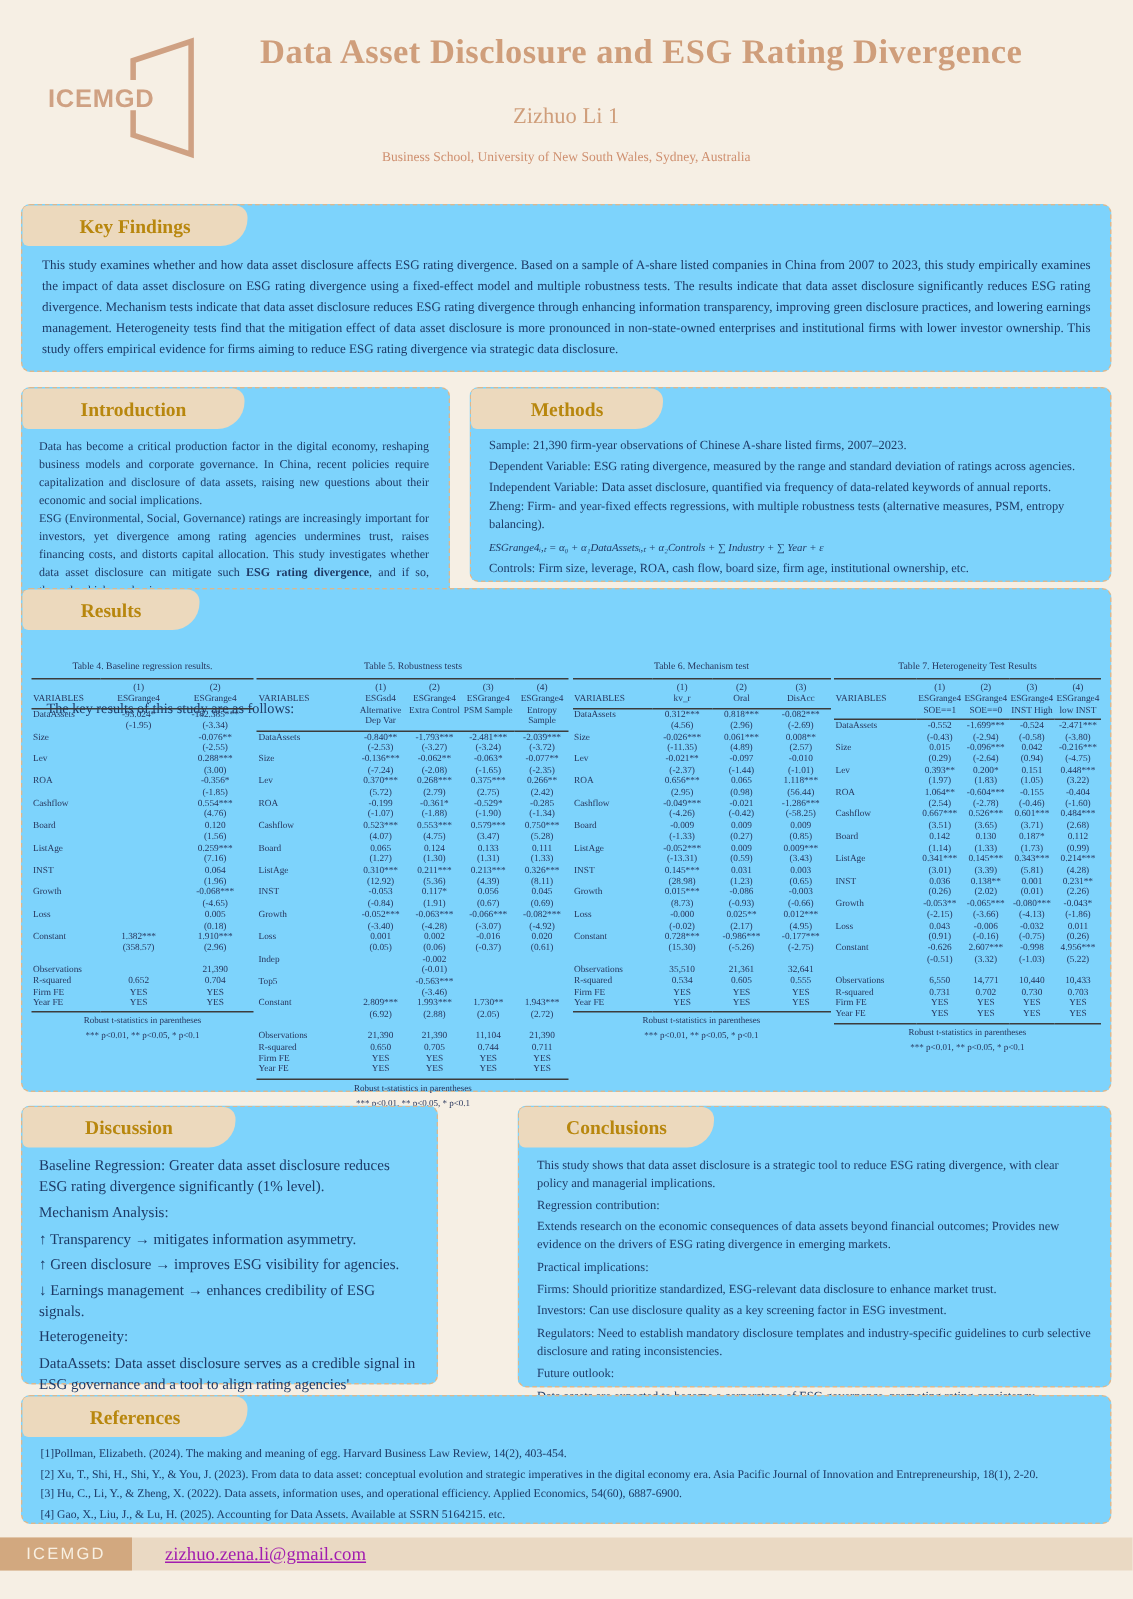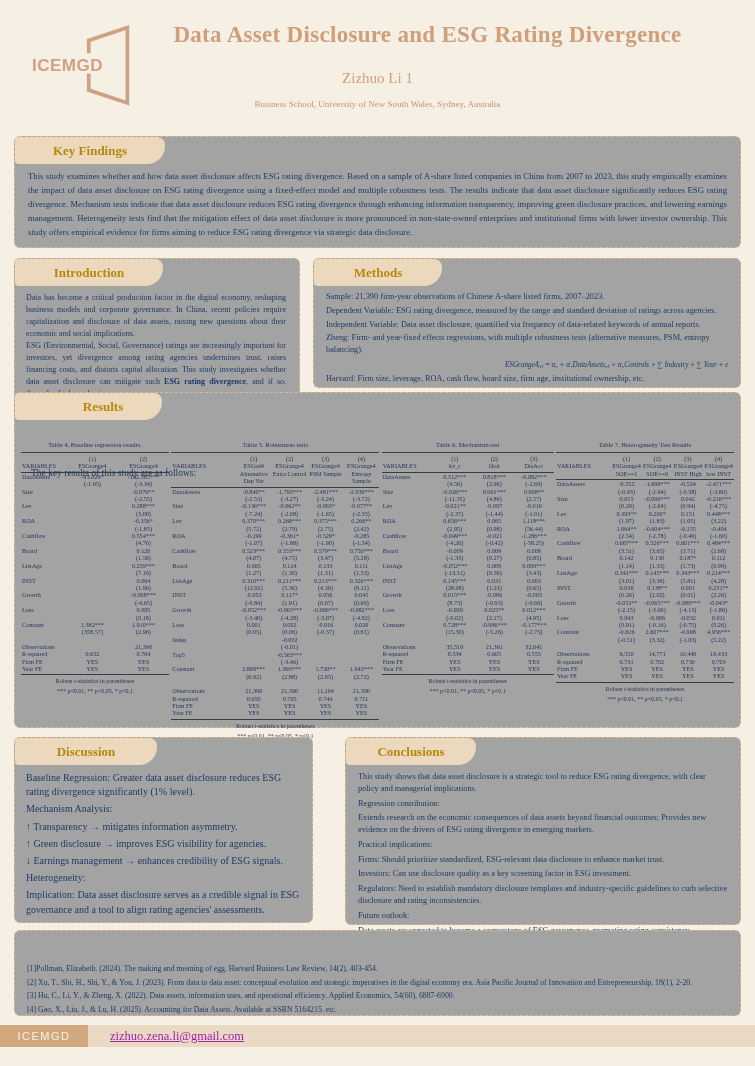--- a/index.html
+++ b/index.html
@@ -8,37 +8,37 @@
 
   
   .logo{position:absolute;left:32px;top:22px;width:108px;height:92px;}
   .logo svg{position:absolute;left:0;top:0;}
   .logo .logo-text{position:absolute;left:0;top:34px;font-family:"Liberation Sans",sans-serif;font-weight:bold;font-size:17px;letter-spacing:.5px;color:#cfa183;}
   .title{position:absolute;left:120px;right:20px;top:22px;text-align:center;font-size:23px;font-weight:bold;color:#cf9e7b;letter-spacing:.3px;}
   .author{position:absolute;left:0;right:0;top:70px;text-align:center;font-size:15px;color:#cf9e7b;}
   .affil{position:absolute;left:0;right:0;top:99px;text-align:center;font-size:9px;color:#cf9070;}
 
   
-  .panel{position:absolute;background:#a3a3a3;border:1px dashed #dbb88e;border-radius:6px;box-sizing:border-box;}
+  .panel{position:absolute;background:#7dd3fc;border:1px dashed #dbb88e;border-radius:6px;box-sizing:border-box;}
   .tab{position:absolute;left:0;top:0;height:27px;background:#ecd9bd;border-radius:4px 8px 18px 4px;display:flex;align-items:center;justify-content:center;font-weight:bold;font-size:13px;color:#b8870e;}
   .p-keyfindings{left:14px;top:136px;width:727px;height:112px;}
   .p-intro{left:14px;top:258px;width:286px;height:160px;}
   .p-methods{left:313px;top:258px;width:428px;height:130px;}
   .p-results{left:14px;top:392px;width:727px;height:336px;}
-  .p-discussion{left:14px;top:737px;width:299px;height:186px;}
+  .p-discussion{left:14px;top:737px;width:278px;height:186px;}
   .p-conclusions{left:345px;top:737px;width:396px;height:188px;padding-left:12px;}
   .p-references{left:14px;top:930px;width:727px;height:86px;}
 
   .kf-body{position:absolute;left:13px;right:13px;top:33px;font-size:8.7px;line-height:1.6;text-align:justify;}
   .intro-body{position:absolute;left:11px;right:13px;top:33px;font-size:8px;line-height:1.5;text-align:justify;}
   .intro-body p{margin:0;}
   .mi{font-size:8.3px;line-height:1.42;margin-bottom:2px;}
   .mi b{font-weight:normal;}
   .m-body{position:absolute;left:12px;right:12px;top:32px;}
-  .eq{text-align:right;font-size:7.2px;margin:3px 0 4px 0;font-style:italic;}
+  .eq{text-align:left;font-size:7.2px;margin:3px 0 4px 0;font-style:italic;}
   .d-body{position:absolute;left:11px;right:11px;top:33px;}
   .d-body .mi{font-size:10px;margin-bottom:3px;}
   .c-body{position:absolute;left:12px;right:12px;top:33px;}
   .c-body .mi{font-size:8.3px;margin-bottom:3px;}
 
   
   .res-intro{position:absolute;left:16px;top:31px;font-size:9.5px;margin-top:44px;}
   .tables{position:absolute;left:6px;right:6px;top:48px;display:flex;justify-content:space-between;align-items:flex-start;}
   .tblwrap{font-size:6.2px;color:#27355c;}
   .tblwrap .cap{text-align:center;font-size:6.5px;margin-bottom:4px;}
@@ -91,26 +91,26 @@
   </div>
 
   <div class="panel p-methods">
     <div class="tab" style="width:128px;">Methods</div>
     <div class="m-body">
         <div class="mi"><b>Sample: </b>21,390 firm-year observations of Chinese A-share listed firms, 2007–2023.</div>
         <div class="mi"><b>Dependent Variable: </b>ESG rating divergence, measured by the range and standard deviation of ratings across agencies.</div>
         <div class="mi"><b>Independent Variable: </b>Data asset disclosure, quantified via frequency of data-related keywords of annual reports.</div>
         <div class="mi"><b>Zheng: </b>Firm- and year-fixed effects regressions, with multiple robustness tests (alternative measures, PSM, entropy balancing).</div>
         <div class="eq">ESGrange4ᵢ,ₜ = α₀ + α₁DataAssetsᵢ,ₜ + α₂Controls + ∑ Industry + ∑ Year + ε</div>
-        <div class="mi"><b>Harvard: </b>Firm size, leverage, ROA, cash flow, board size, firm age, institutional ownership, etc.</div>
+        <div class="mi"><b>Controls: </b>Firm size, leverage, ROA, cash flow, board size, firm age, institutional ownership, etc.</div>
       </div>
   </div>
 
   <div class="panel p-results">
-    <div class="tab" style="width:118px;padding-left:29px;">Results</div>
+    <div class="tab" style="width:118px;">Results</div>
     <div class="res-intro">The key results of this study are as follows:</div>
     <div class="tables">
       <div class="tblwrap w4">
           <div class="cap">Table 4. Baseline regression results.</div>
           <table class="rt">
             <colgroup>
               <col style="width: 31%;">
               <col>
               <col>
             </colgroup>
@@ -1111,40 +1111,41 @@
 
   <div class="panel p-discussion">
     <div class="tab" style="width:142px;">Discussion</div>
     <div class="d-body">
         <div class="mi"><b>Baseline Regression: </b>Greater data asset disclosure reduces ESG rating divergence significantly (1% level).</div>
         <div class="mi"><b>Mechanism Analysis: </b></div>
         <div class="mi">↑ Transparency → mitigates information asymmetry.</div>
         <div class="mi">↑ Green disclosure → improves ESG visibility for agencies.</div>
         <div class="mi">↓ Earnings management → enhances credibility of ESG signals.</div>
         <div class="mi"><b>Heterogeneity: </b></div>
-        <div class="mi"><b>Implication: </b>Data asset disclosure serves as a credible signal in ESG governance and a tool to align rating agencies' assessments.</div>
+        <div class="mi"><b>DataAssets: </b>Data asset disclosure serves as a credible signal in ESG governance and a tool to align rating agencies' assessments.</div>
       </div>
   </div>
 
   <div class="panel p-conclusions">
     <div class="tab" style="width:130px;">Conclusions</div>
     <div class="c-body">
         <div class="mi">This study shows that data asset disclosure is a strategic tool to reduce ESG rating divergence, with clear policy and managerial implications.</div>
         <div class="mi"><b>Regression contribution: </b></div>
         <div class="mi">Extends research on the economic consequences of data assets beyond financial outcomes; Provides new evidence on the drivers of ESG rating divergence in emerging markets.</div>
         <div class="mi"><b>Practical implications: </b></div>
         <div class="mi">Firms: Should prioritize standardized, ESG-relevant data disclosure to enhance market trust.</div>
         <div class="mi">Investors: Can use disclosure quality as a key screening factor in ESG investment.</div>
         <div class="mi">Regulators: Need to establish mandatory disclosure templates and industry-specific guidelines to curb selective disclosure and rating inconsistencies.</div>
         <div class="mi"><b>Future outlook: </b></div>
         <div class="mi">Data assets are expected to become a cornerstone of ESG governance, promoting rating consistency, transparency, and high-quality sustainable finance.</div>
       </div>
   </div>
 
   <div class="panel p-references">
+    <div class="tab" style="width:150px;">References</div>
     <div class="ref-body">
         <div class="ref">[1]Pollman, Elizabeth. (2024). The making and meaning of egg. Harvard Business Law Review, 14(2), 403-454.</div>
         <div class="ref">[2] Xu, T., Shi, H., Shi, Y., &amp; You, J. (2023). From data to data asset: conceptual evolution and strategic imperatives in the digital economy era. Asia Pacific Journal of Innovation and Entrepreneurship, 18(1), 2-20.</div>
         <div class="ref">[3] Hu, C., Li, Y., &amp; Zheng, X. (2022). Data assets, information uses, and operational efficiency. Applied Economics, 54(60), 6887-6900.</div>
         <div class="ref">[4] Gao, X., Liu, J., &amp; Lu, H. (2025). Accounting for Data Assets. Available at SSRN 5164215. etc.</div>
       </div>
   </div>
 
   <div class="footer-bar"></div>
   <div class="footer-brand">ICEMGD</div>

